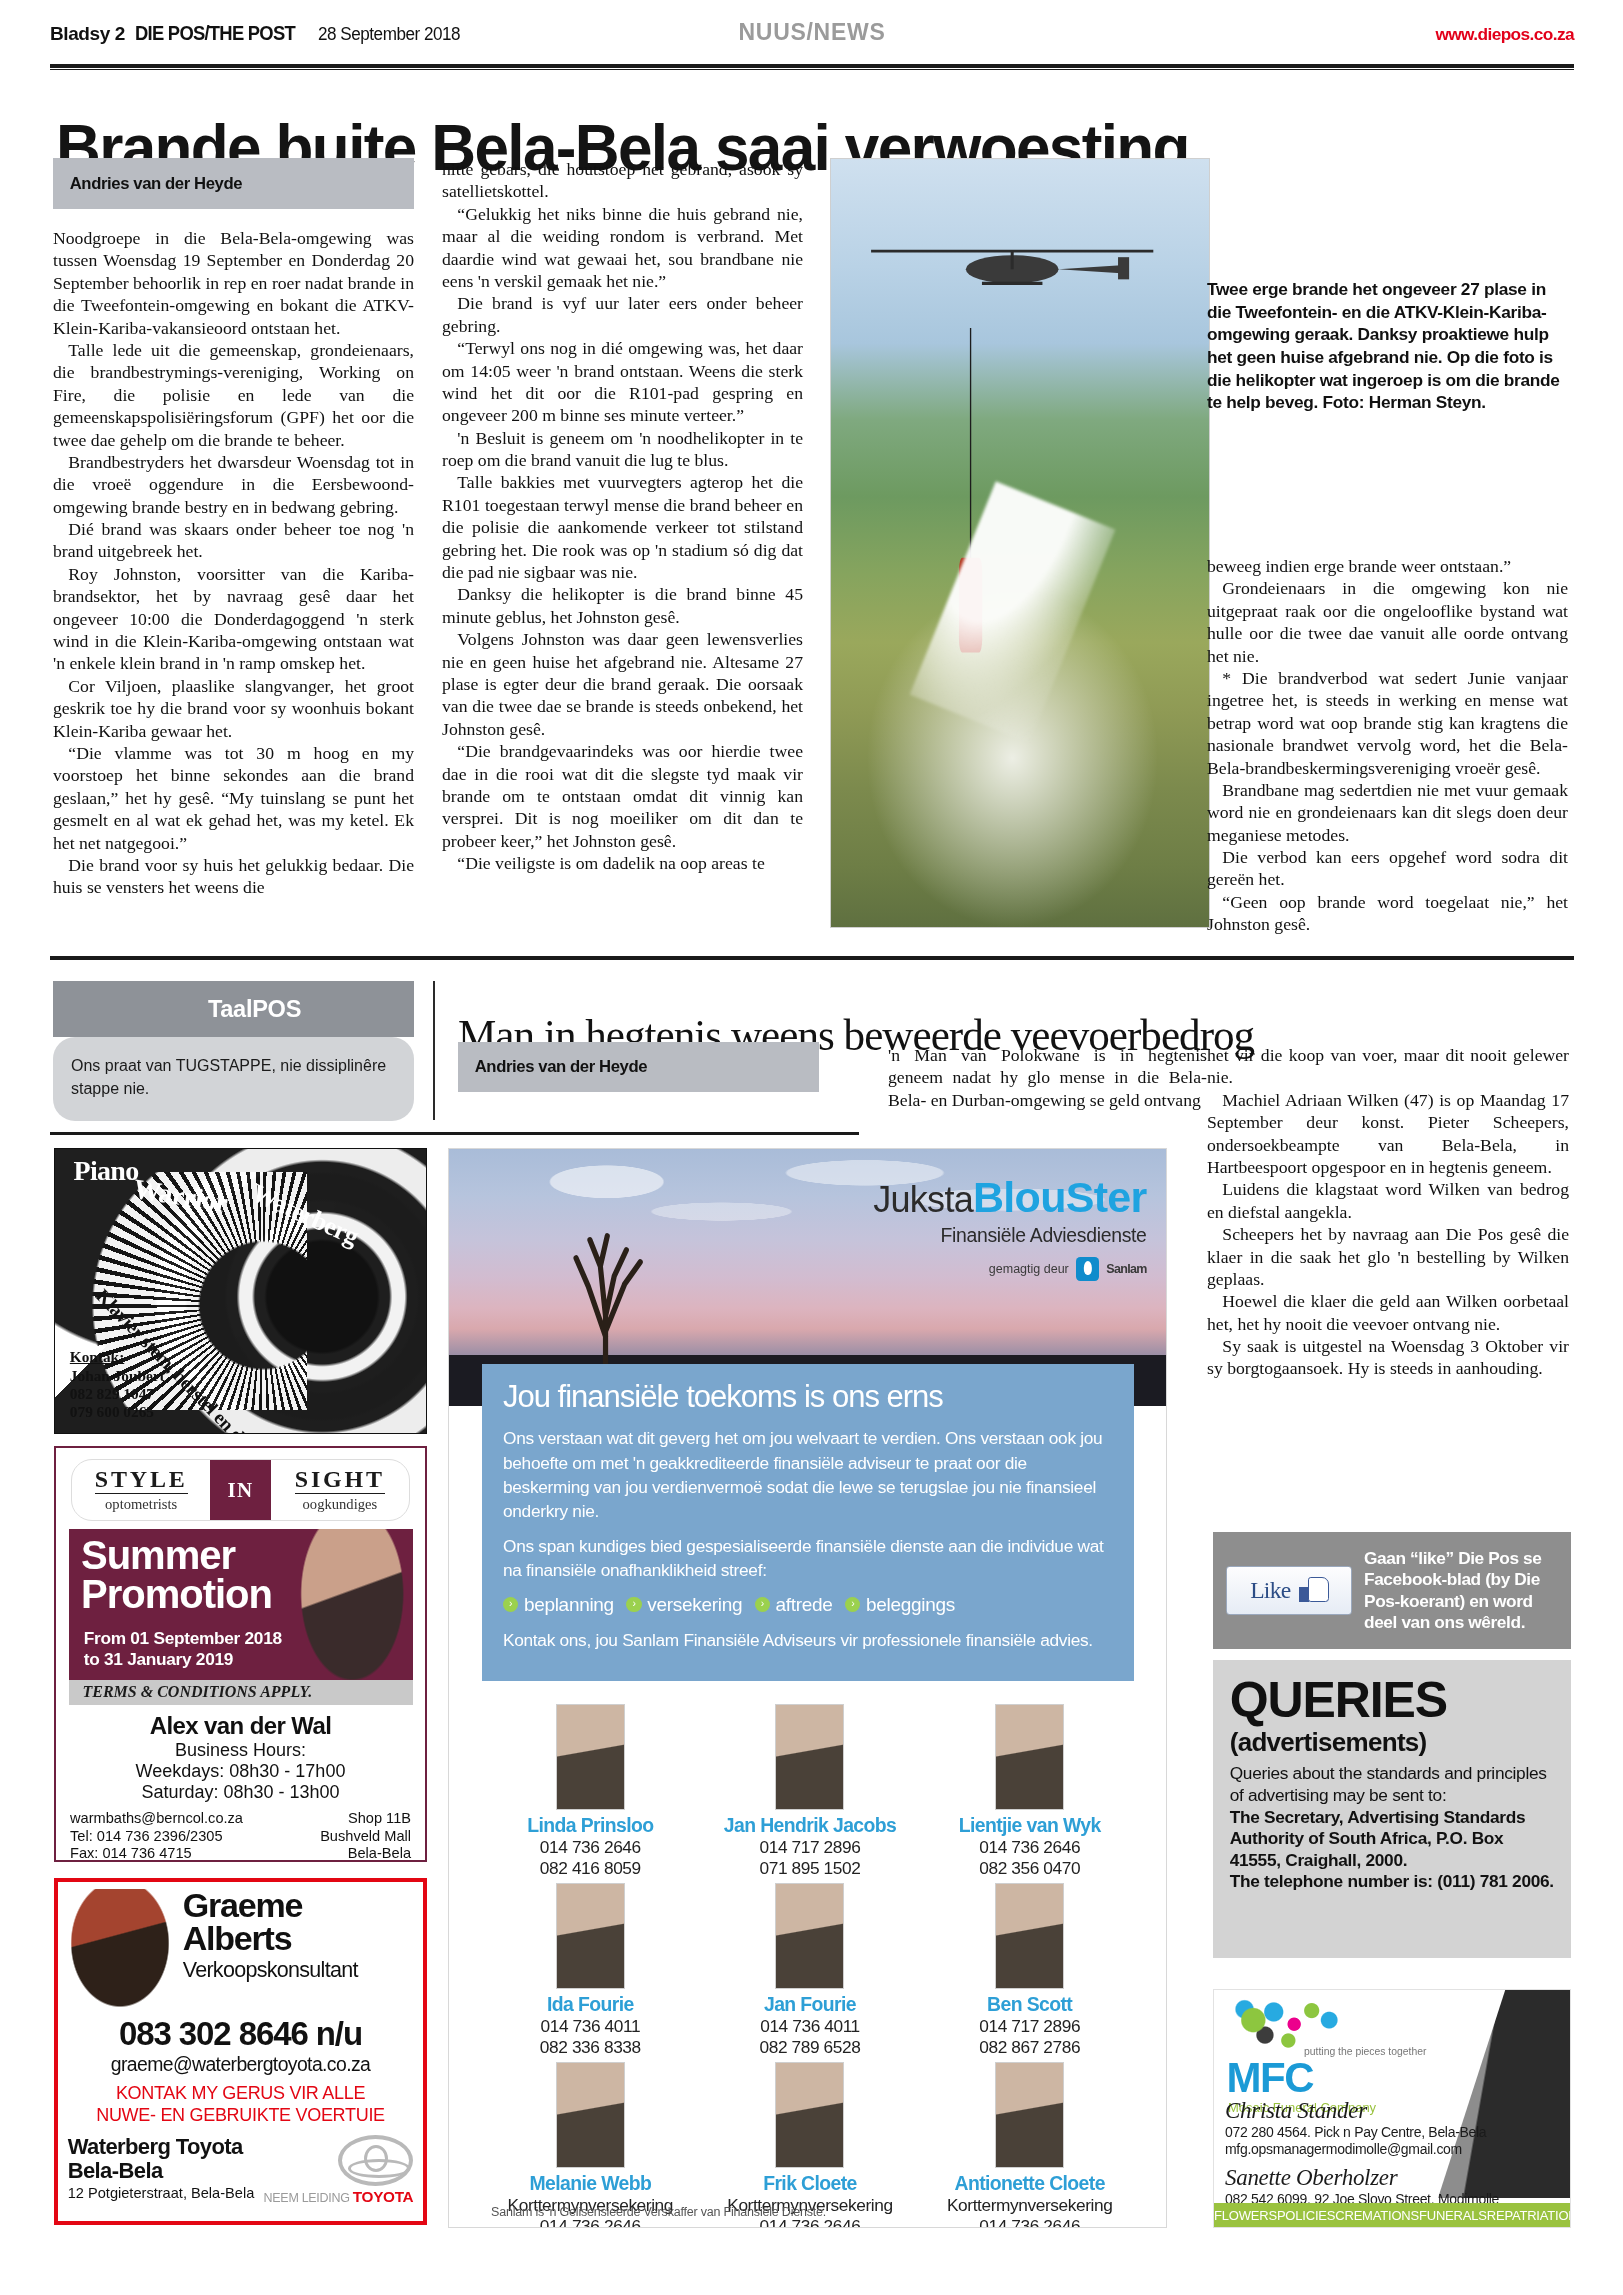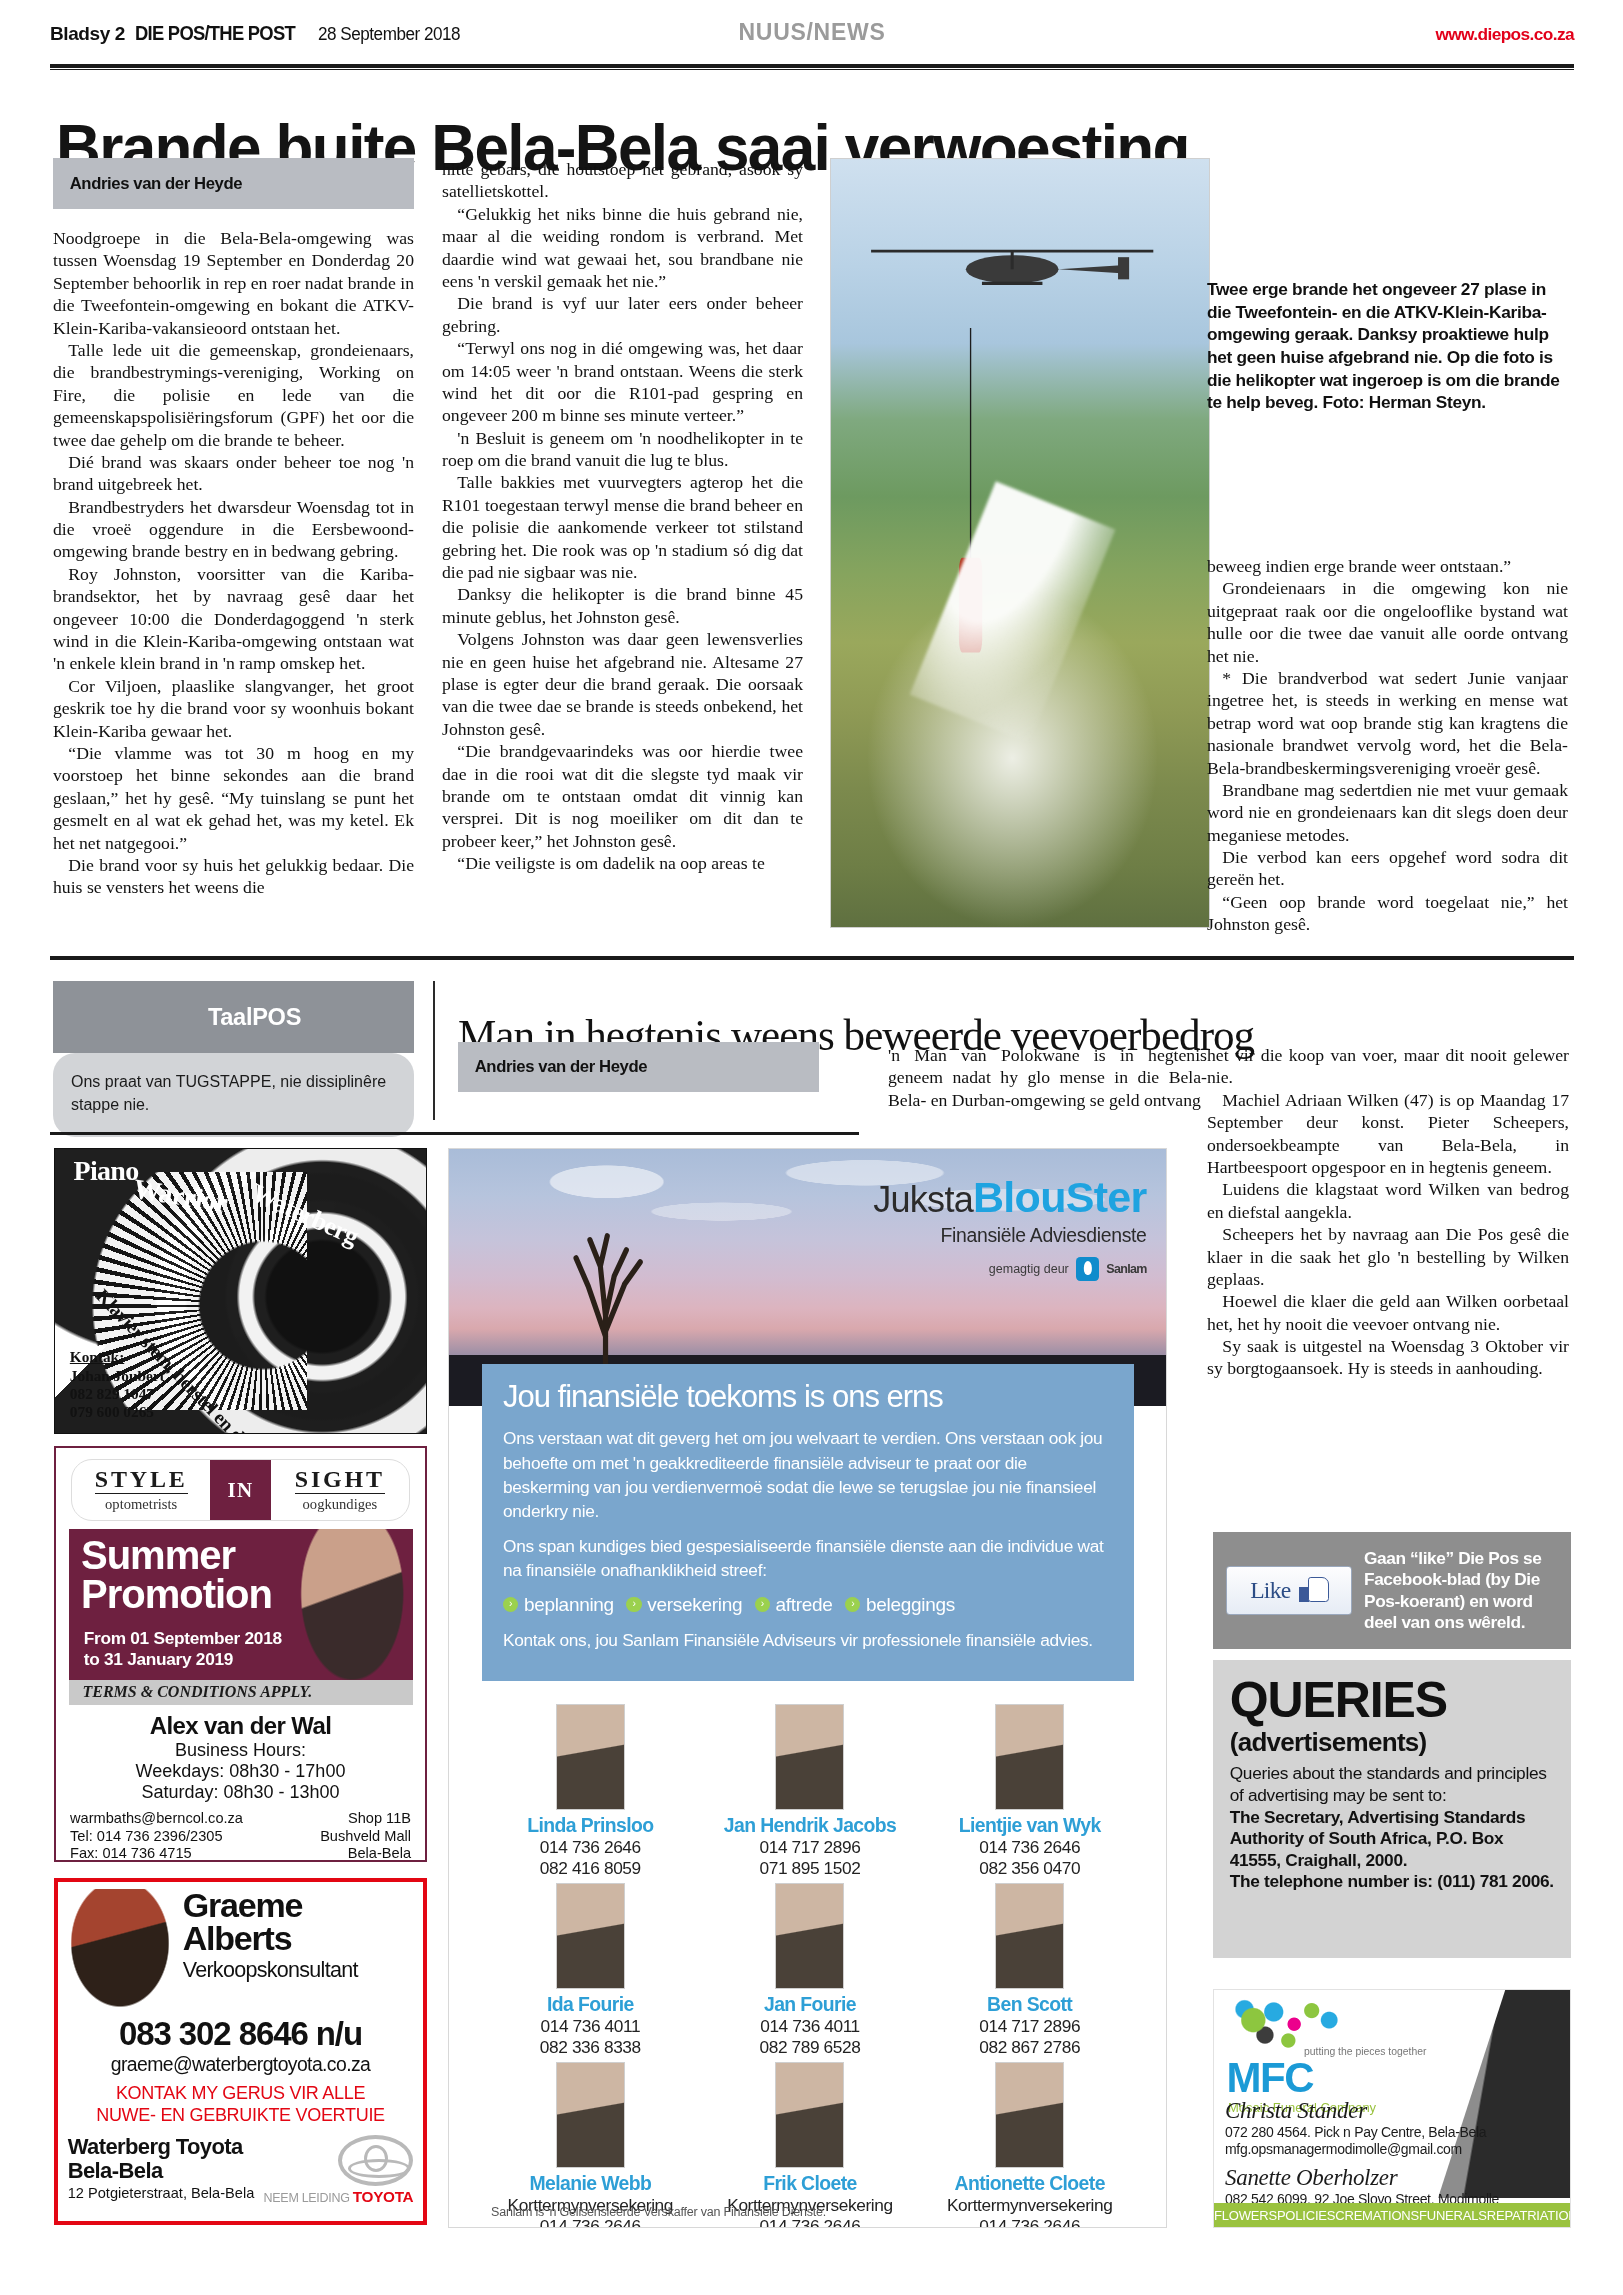--- a/index.html
+++ b/index.html
@@ -69,21 +69,21 @@
     line-height:1.31;color:#111;letter-spacing:-0.3px;
   }
   .c4-wrap{position:absolute;left:1207px;top:555px;width:361px;}
 
   
   .rule-a1{position:absolute;left:50px;top:956px;width:1524px;height:3.5px;background:#1a1a1a;}
 
   
   .taalpos{position:absolute;left:53px;top:981px;width:361px;}
   .taalpos-head{
-    background:#8e9298;height:72px;display:flex;align-items:center;justify-content:center;
+    background:#8e9298;height:56px;display:flex;align-items:center;justify-content:center;
     font-family:"Liberation Sans",sans-serif;font-weight:bold;font-size:23.6px;color:#fff;letter-spacing:-0.3px;padding-left:42px;
   }
   .taalpos-body{
     background:#d2d4d7;padding:16.7px 18px 21px 18px;
     font-family:"Liberation Sans",sans-serif;font-size:16px;line-height:1.45;color:#1b1b1b;border-radius:22px;
   }
   .vdiv{position:absolute;left:433px;top:981px;width:2.1px;height:139px;background:#2a2a2a;}
 
   
   .a2-headline{
@@ -306,22 +306,22 @@
   <div class="rule-thin"></div>
 
   <h1 class="main-headline">Brande buite Bela-Bela saai verwoesting</h1>
 
   <div class="a1">
     <div class="col c1">
       <div class="byline">Andries van der Heyde</div>
       <div class="body-txt">
           <p class="first">Noodgroepe in die Bela-Bela-omgewing was tussen Woensdag 19 September en Donderdag 20 September behoorlik in rep en roer nadat brande in die Tweefontein-omgewing en bokant die ATKV-Klein-Kariba-vakansieoord ontstaan het.</p>
           <p>Talle lede uit die gemeenskap, grondeienaars, die brandbestrymings-vereniging, Working on Fire, die polisie en lede van die gemeenskapspolisiëringsforum (GPF) het oor die twee dae gehelp om die brande te beheer.</p>
+          <p>Brandbestryders het dwarsdeur Woensdag tot in die vroeë oggendure in die Eersbewoond-omgewing brande bestry en in bedwang gebring.</p>
           <p>Dié brand was skaars onder beheer toe nog 'n brand uitgebreek het.</p>
-          <p>Brandbestryders het dwarsdeur Woensdag tot in die vroeë oggendure in die Eersbewoond-omgewing brande bestry en in bedwang gebring.</p>
           <p>Roy Johnston, voorsitter van die Kariba-brandsektor, het by navraag gesê daar het ongeveer 10:00 die Donderdagoggend 'n sterk wind in die Klein-Kariba-omgewing ontstaan wat 'n enkele klein brand in 'n ramp omskep het.</p>
           <p>Cor Viljoen, plaaslike slangvanger, het groot geskrik toe hy die brand voor sy woonhuis bokant Klein-Kariba gewaar het.</p>
           <p>“Die vlamme was tot 30 m hoog en my voorstoep het binne sekondes aan die brand geslaan,” het hy gesê. “My tuinslang se punt het gesmelt en al wat ek gehad het, was my ketel. Ek het net natgegooi.”</p>
           <p>Die brand voor sy huis het gelukkig bedaar. Die huis se vensters het weens die</p>
         </div>
     </div>
     <div class="col c2">
       <div class="body-txt">
           <p class="first">hitte gebars, die houtstoep het gebrand, asook sy satellietskottel.</p>
           <p>“Gelukkig het niks binne die huis gebrand nie, maar al die weiding rondom is verbrand. Met daardie wind wat gewaai het, sou brandbane nie eens 'n verskil gemaak het nie.”</p>

